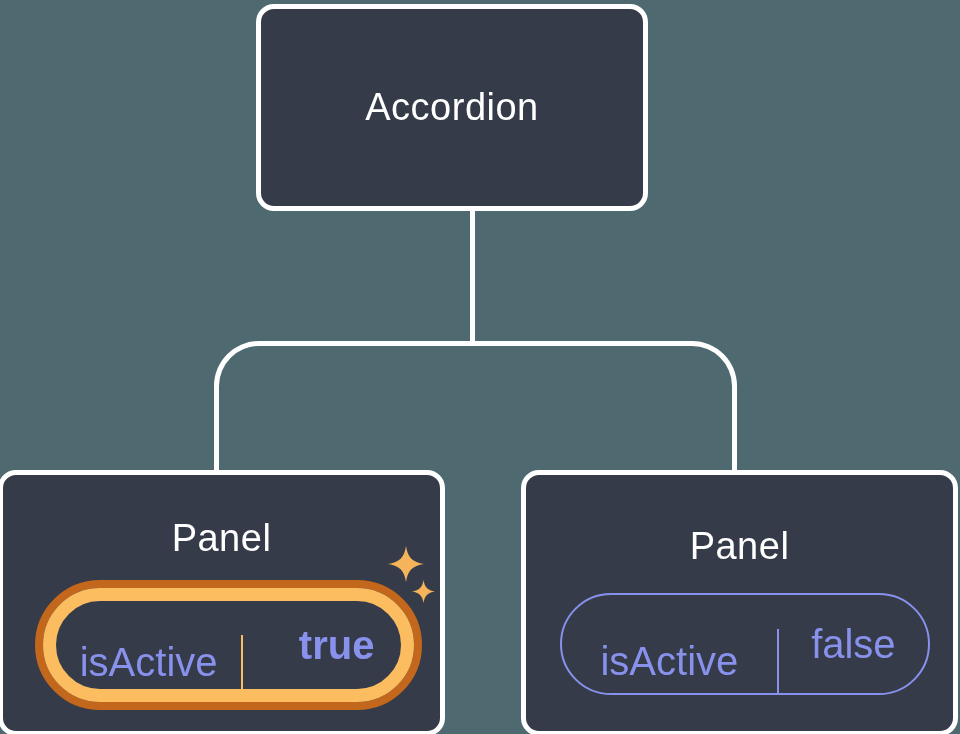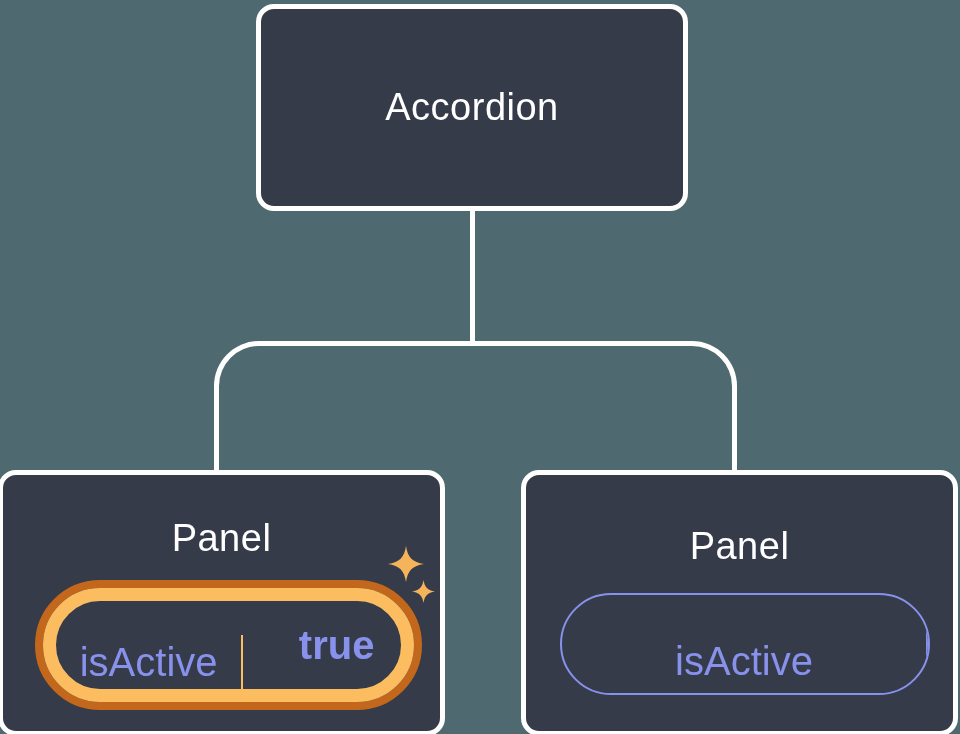--- a/index.html
+++ b/index.html
@@ -39,21 +39,21 @@
   .node {
     position: absolute;
     box-sizing: border-box;
     background: #353B48;
     border: 5px solid #FFFFFF;
     border-radius: 18px;
   }
   .accordion {
     left: 256px;
     top: 4px;
-    width: 432px;
+    width: 392px;
     height: 207px;
     display: flex;
     align-items: center;
     justify-content: center;
   }
   .node-title {
     color: #FFFFFF;
     font-size: 38px;
     font-weight: 500;
     letter-spacing: 0.5px;
@@ -169,16 +169,17 @@
     <path d="M50 0 C55 32 68 45 100 50 C68 55 55 68 50 100 C45 68 32 55 0 50 C32 45 45 32 50 0 Z" fill="#F6B45A"></path>
   </svg>
   <svg class="sparkle sparkle-small" viewBox="0 0 100 100">
     <path d="M50 0 C55 32 68 45 100 50 C68 55 55 68 50 100 C45 68 32 55 0 50 C32 45 45 32 50 0 Z" fill="#F6B45A"></path>
   </svg>
 
   <div class="node panel-right">
     <div class="node-title panel-title-right">Panel</div>
     <div class="pill-inactive">
       <div class="seg seg-key">isActive</div>
+      <div class="seg seg-val">false</div>
     </div>
   </div>
 
 </div>
 
 </body></html>

